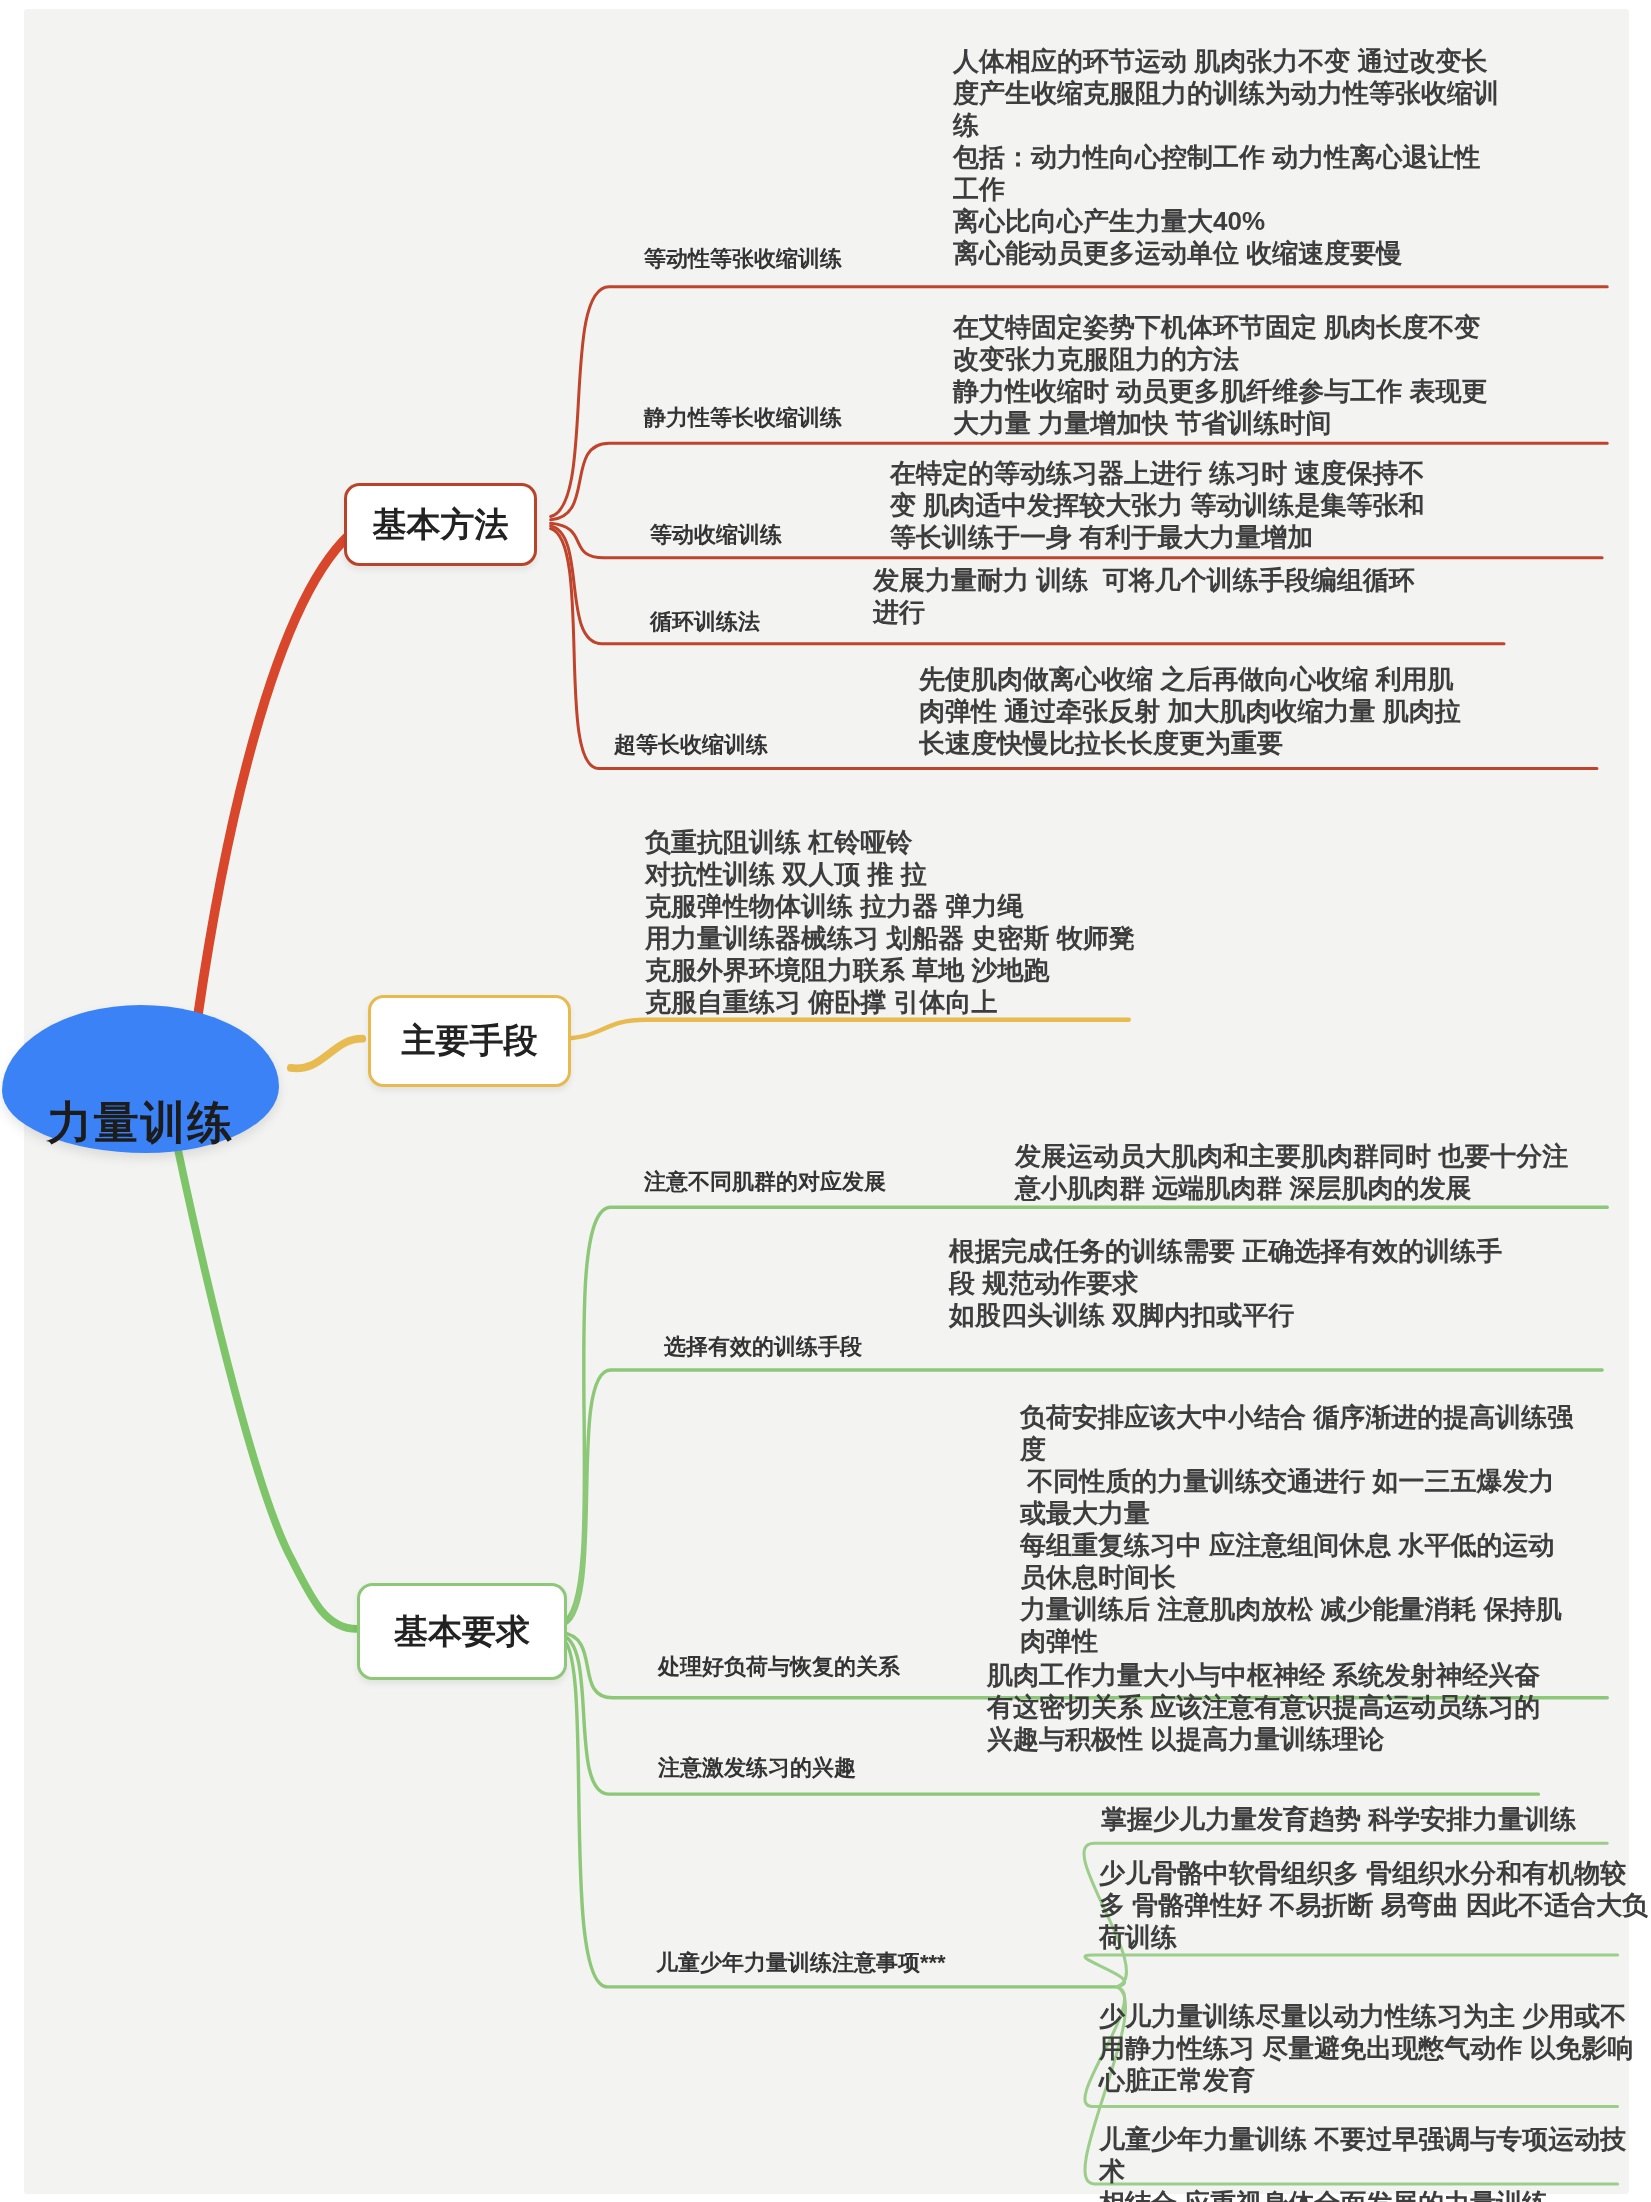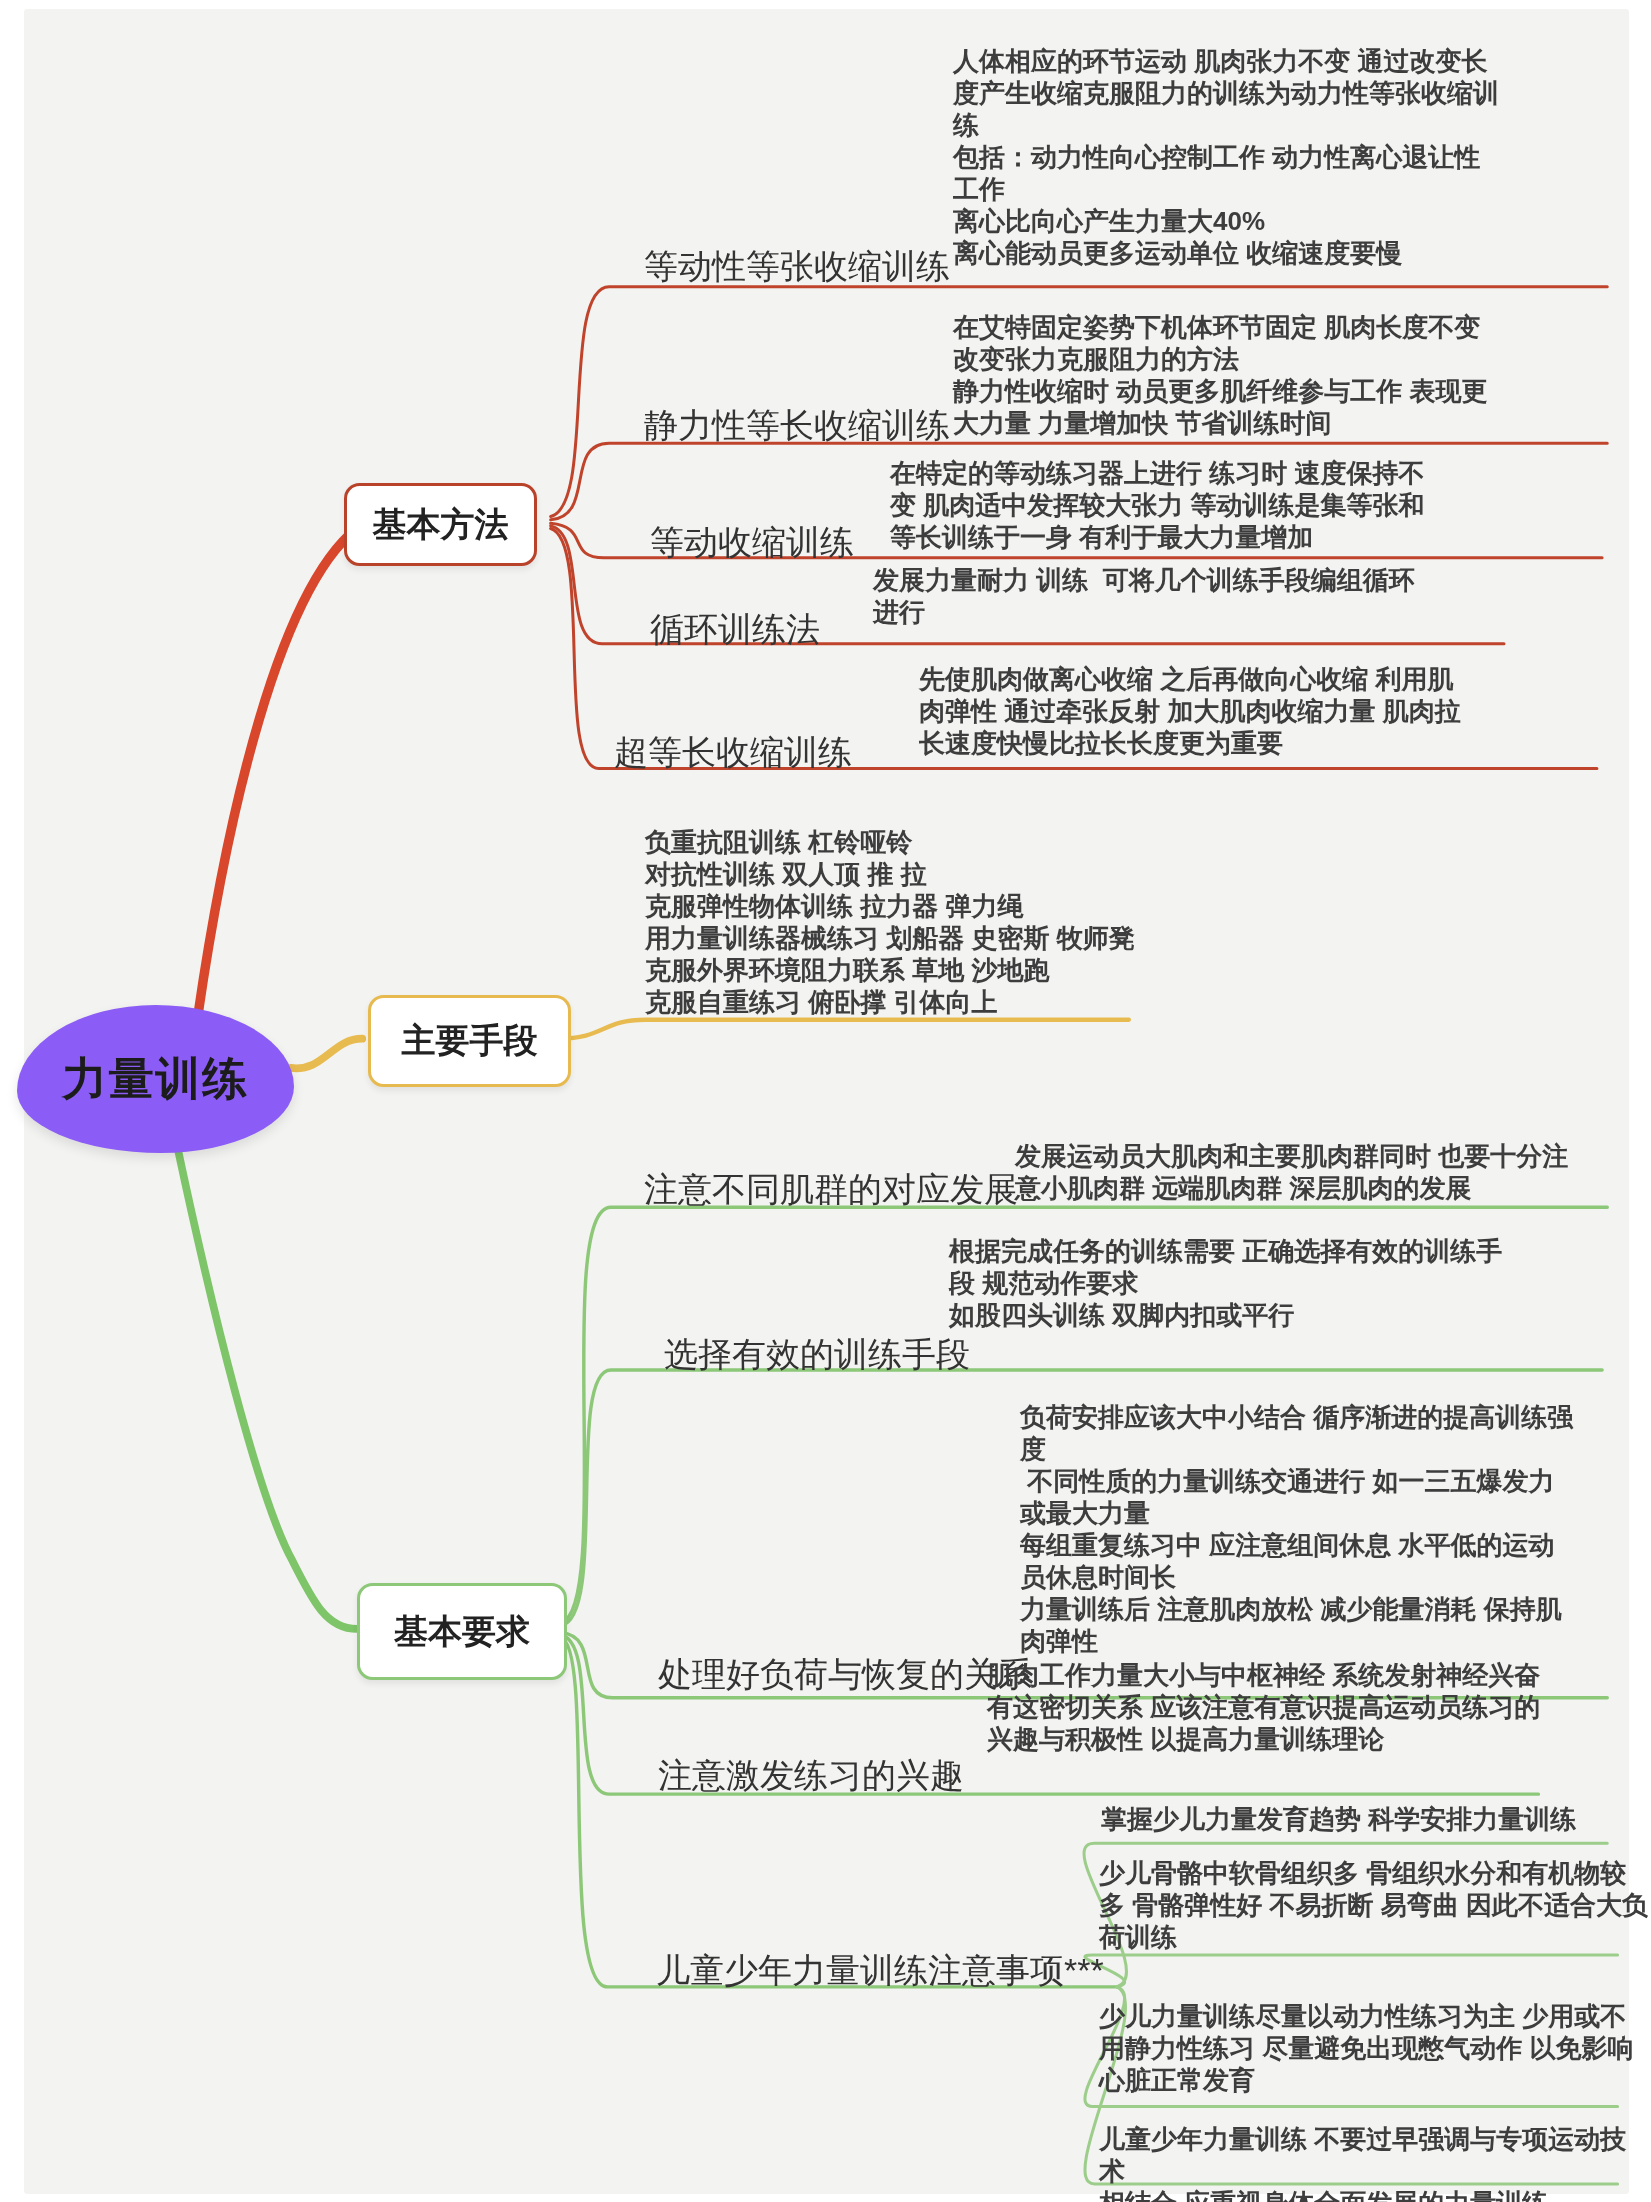--- a/index.html
+++ b/index.html
@@ -1,33 +1,33 @@
 <!DOCTYPE html>
 <html style="font-size:13.8px"><head>
 <meta charset="utf-8">
 <style>
   html,body{margin:0;padding:0;background:#ffffff;}
   body{width:1652px;height:2203px;position:relative;overflow:hidden;
        font-family:"Liberation Sans","DejaVu Sans",sans-serif;}
   .canvas{position:absolute;left:24px;top:8.6px;width:1605px;height:2185px;
           background:#f3f3f1;border-radius:3.4px;}
   svg.wires{position:absolute;left:0;top:0;width:1652px;height:2203px;pointer-events:none;}
-  .root-bubble{position:absolute;left:17px;top:1005px;width:277px;height:148px;
-               background:#8b5cf6;border-radius:50% 50% 48% 52% / 58% 55% 45% 42%;
+  .root-bubble{position:absolute;left:2px;top:1005px;width:277px;height:148px;
+               background:#3b82f6;border-radius:50% 50% 48% 52% / 58% 55% 45% 42%;
                box-shadow:0 5.2px 12px rgba(0,0,0,.10);
-               display:flex;align-items:center;justify-content:center;}
+               display:flex;align-items:flex-end;justify-content:center;}
   .root-bubble span{font-size:45px;font-weight:bold;color:#1c1c1c;letter-spacing:1.7px;}
   .branch-box{position:absolute;background:#ffffff;border-radius:15.5px;
               display:flex;align-items:center;justify-content:center;
               box-shadow:0 3.4px 6.9px rgba(0,0,0,.07);}
   .branch-box span{font-size:34px;font-weight:bold;color:#222;}
   .box-methods{left:344px;top:483px;width:187px;height:77px;border:3.4px solid #b9432a;}
   .box-means{left:368px;top:995px;width:197px;height:86px;border:3.4px solid #e7ba4f;text-align:center;}
   .box-reqs{left:357px;top:1583px;width:204px;height:91px;border:3.4px solid #8cc878;justify-content:center;}
-  .lbl{position:absolute;font-size:34px;color:#333;white-space:nowrap;}
+  .lbl{position:absolute;font-size:22px;color:#333;white-space:nowrap;font-weight:bold;}
   .note{position:absolute;font-size:26px;line-height:32px;color:#3d3d3d;white-space:pre-wrap;font-weight:bold;}
 </style>
 </head>
 <body>
 
 <div class="canvas"></div>
 
 <svg class="wires" viewBox="0 0 1920 2560">
 
   <path d="M230,1180 C262,960 324,672 423,608" stroke="#d8472b" stroke-width="11" fill="none" stroke-linecap="round"></path>

